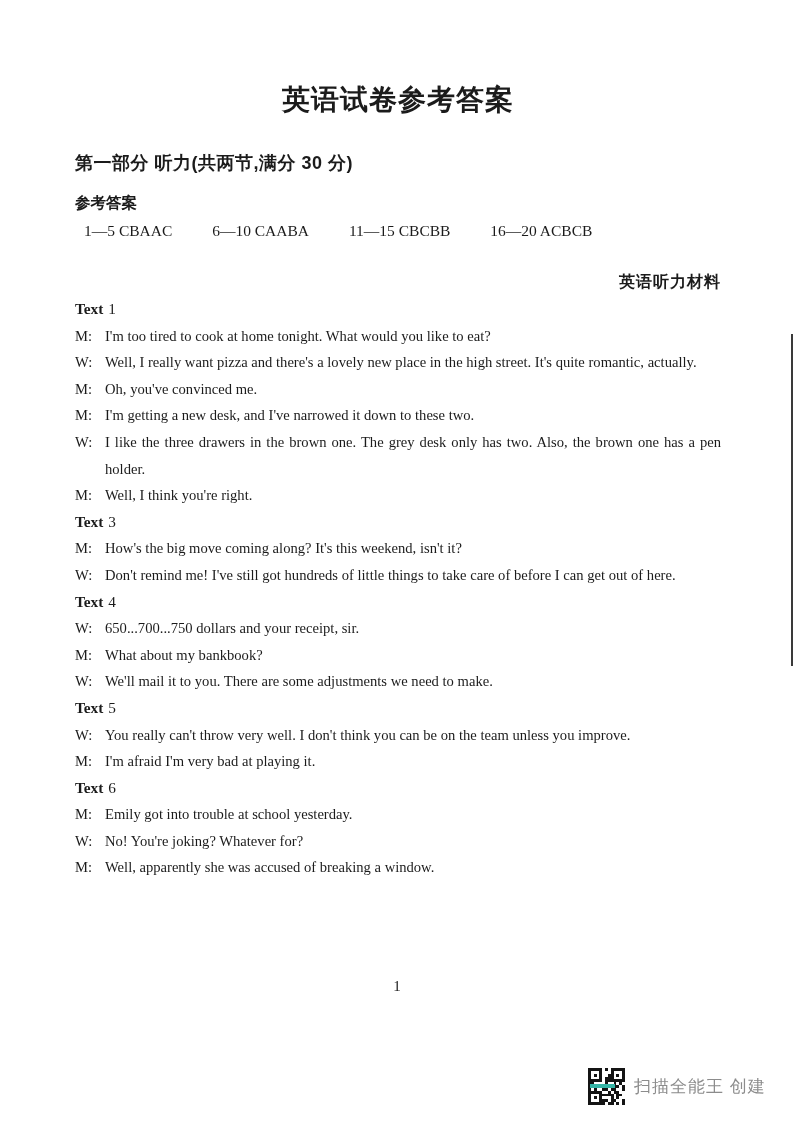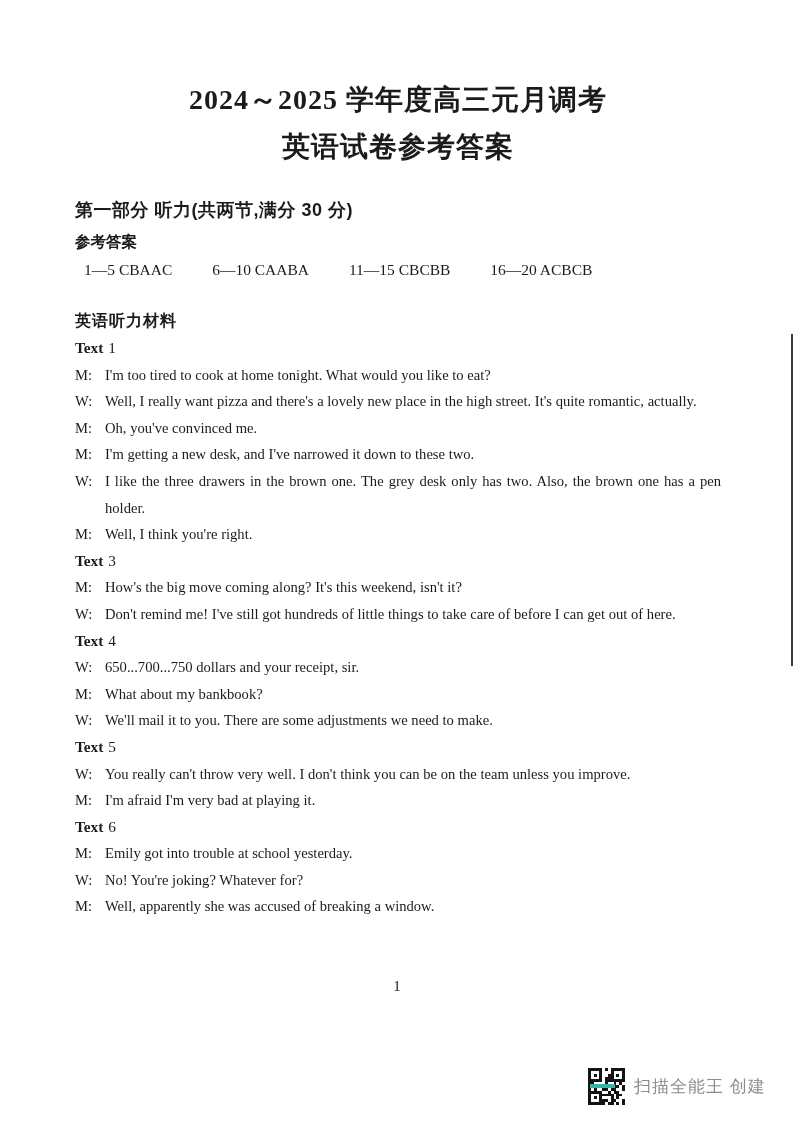--- a/index.html
+++ b/index.html
@@ -12,28 +12,28 @@
   }
   .content { position:absolute; left:75px; top:76px; width:646px; }
 
   .doc-title { text-align:center; font-weight:700; font-size:28px; line-height:47px; letter-spacing:1px; }
 
   .part-heading {
     margin-top:28px; font-size:18px; line-height:24px; font-weight:700;
     font-family:"Liberation Sans","DejaVu Sans",sans-serif; letter-spacing:0.5px;
   }
   .answer-key-label {
-    margin-top:9px; font-size:15.5px; line-height:22px; font-weight:700;
+    margin-top:17px; font-size:15.5px; line-height:22px; font-weight:700;
     font-family:"Liberation Sans","DejaVu Sans",sans-serif;
   }
   .answer-row { margin-top:5px; font-size:15.5px; line-height:23px; }
   .answer-row span { display:inline-block; margin-right:27px;margin-left:9px; }
 
   .listening-heading {
-    margin-top:29px; text-align:left; font-size:16px; line-height:22px; font-weight:700;
+    margin-top:29px; text-align:right; font-size:16px; line-height:22px; font-weight:700;
     font-family:"Liberation Sans","DejaVu Sans",sans-serif; letter-spacing:1px;
   }
 
   .transcript { margin-top:3px; font-size:14.6px; }
   .tlabel { line-height:26.6px; font-size:15.3px; }
   .tlabel .tword { font-weight:700; }
   .tlabel .tnum  { font-weight:400; margin-left:5px; }
   .dline { display:flex; line-height:26.6px; }
   .dline .spk { flex:0 0 30px; }
   .dline .txt { flex:1; text-align:justify; }
@@ -52,21 +52,20 @@
     font-family:"Liberation Sans","DejaVu Sans",sans-serif;
   }
 </style>
 </head>
 <body>
 
 <div class="page">
   <div class="content">
 
     <div class="doc-title">
-      <div>2024～2025 学年度高三元月调考</div>
       <div>英语试卷参考答案</div>
     </div>
 
     <div class="part-heading">第一部分  听力(共两节,满分 30 分)</div>
     <div class="answer-key-label">参考答案</div>
     <div class="answer-row">
       <span>1—5 CBAAC</span>
       <span>6—10 CAABA</span>
       <span>11—15 CBCBB</span>
       <span>16—20 ACBCB</span>

